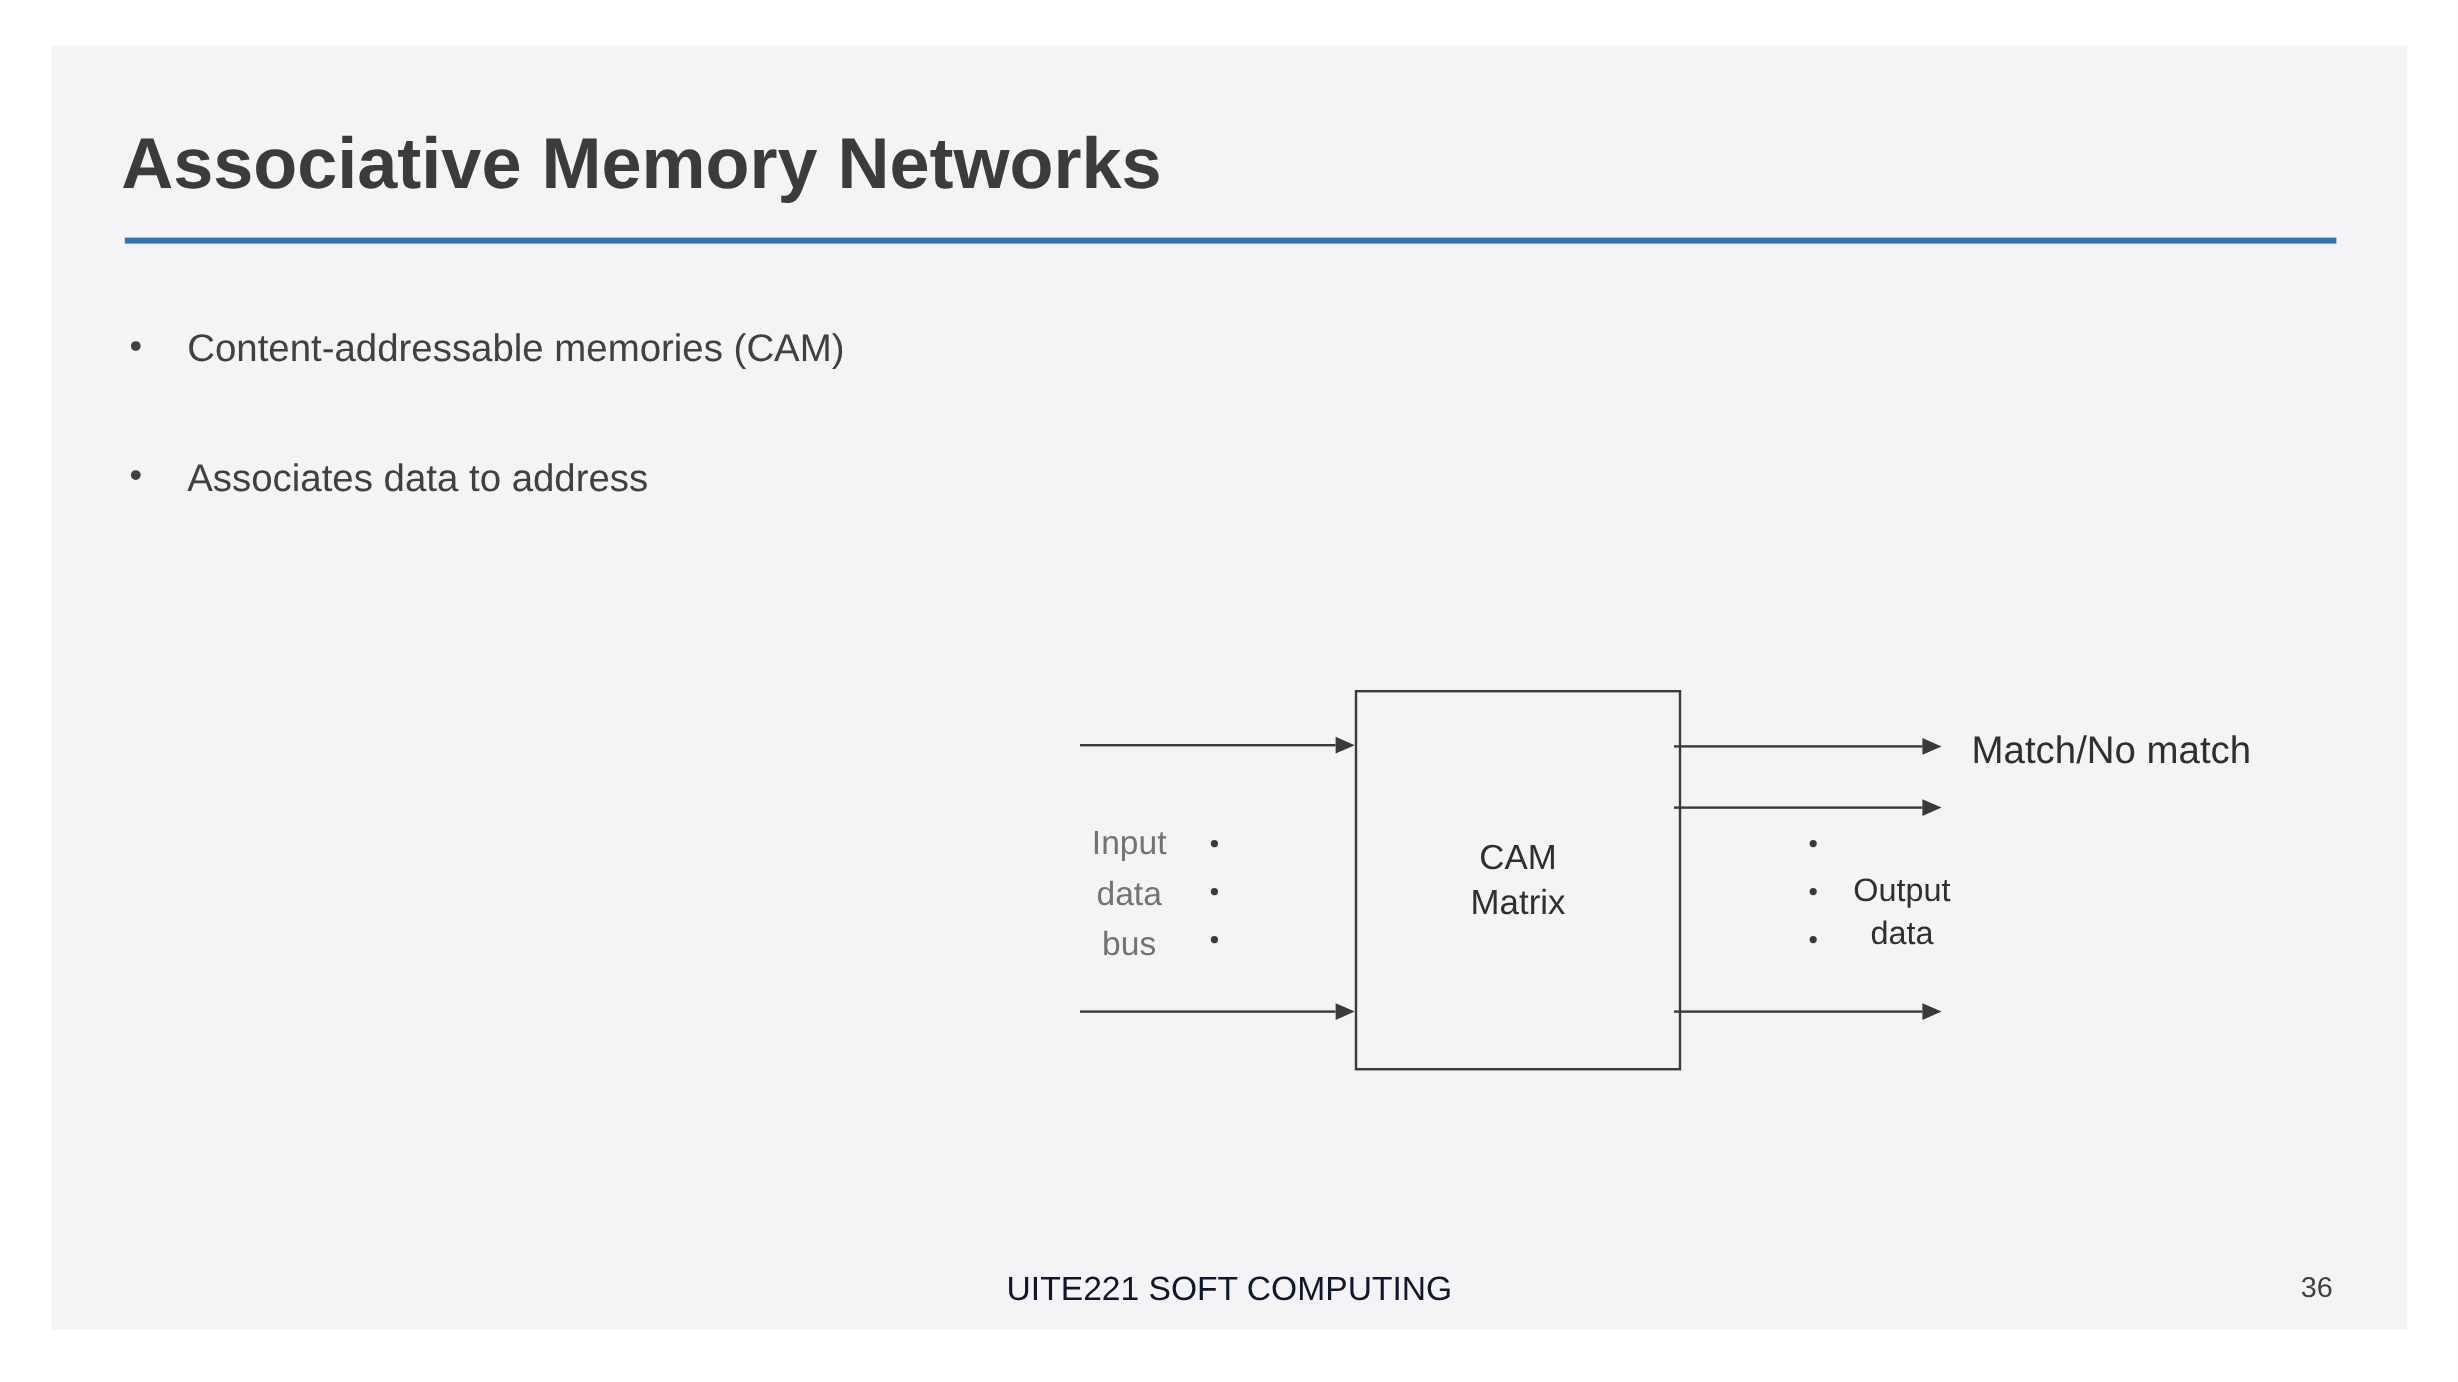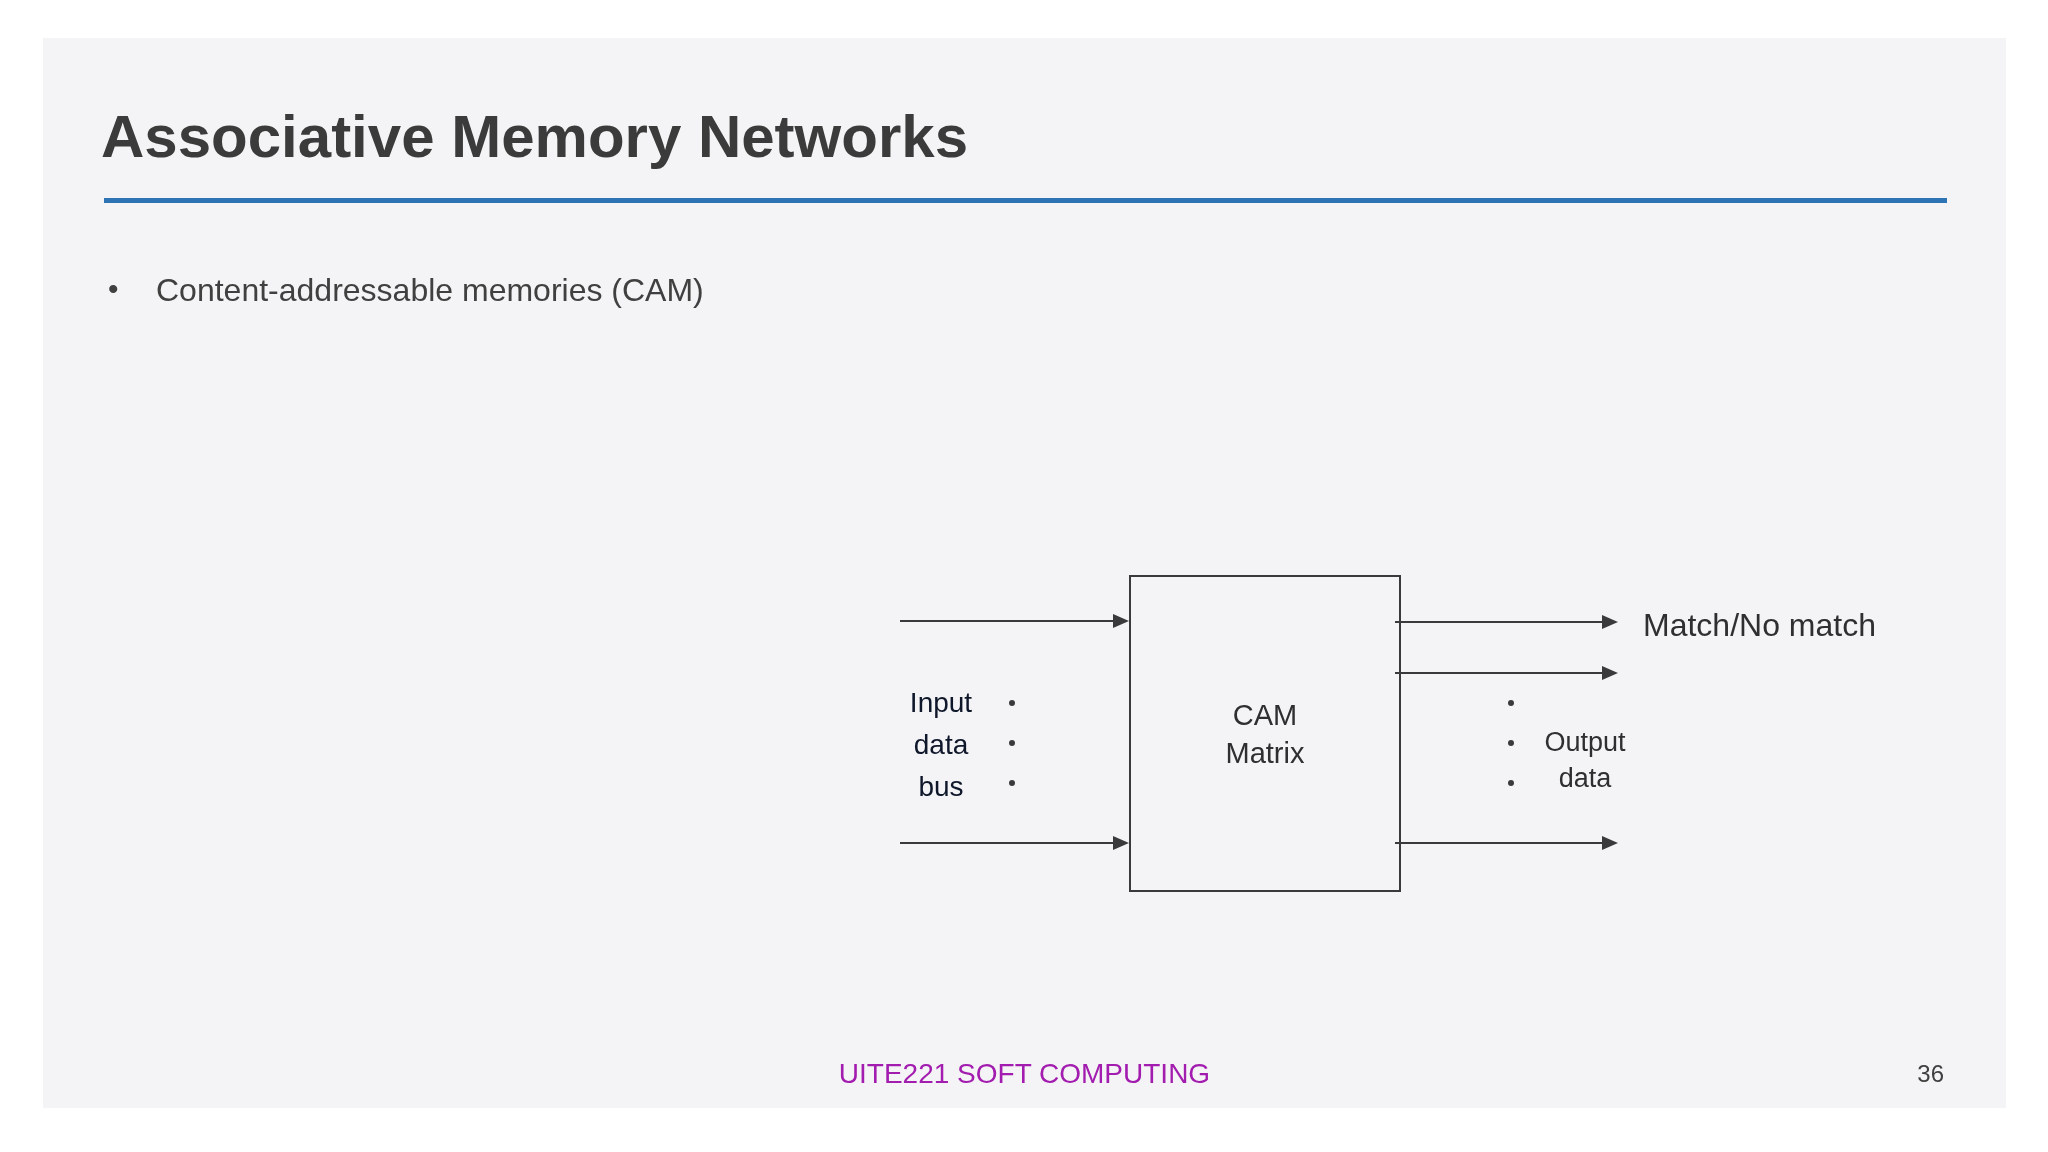--- a/index.html
+++ b/index.html
@@ -81,21 +81,21 @@
     position: absolute;
     width: 0; height: 0;
     border-top: 7px solid transparent;
     border-bottom: 7px solid transparent;
     border-left: 16px solid #3a3a3c;
   }
   .diagram-label {
     position: absolute;
     font-size: 28px;
     line-height: 42px;
-    color: #0f172a;
+    color: #737373;
     text-align: center;
     white-space: pre-line;
   }
   .match-label {
     position: absolute;
     left: 1600px; top: 569px;
     font-size: 32px;
     line-height: 36px;
     color: #2f2f31;
     white-space: nowrap;
@@ -122,40 +122,41 @@
     background: #3a3a3c;
   }
   
   .footer-course {
     position: absolute;
     left: 0; top: 1019px;
     width: 100%;
     text-align: center;
     font-size: 28px;
     line-height: 34px;
-    color: #a21caf;
+    color: #0f172a;
   }
   .footer-page {
     position: absolute;
     right: 62px; top: 1019px;
     font-size: 24px;
     line-height: 34px;
     color: #404040;
   }
 </style>
 </head>
 <body>
 
 <div class="slide">
 
   <h1 class="slide-title">Associative Memory Networks</h1>
   <div class="title-rule"></div>
 
   <ul class="bullet-list">
     <li>Content-addressable memories (CAM)</li>
+    <li>Associates data to address</li>
   </ul>
 
   <div class="arrow-line" style="left:857px; top:582px; width:213px;"></div>
   <div class="arrow-head" style="left:1070px; top:576px;"></div>
   <div class="arrow-line" style="left:857px; top:804px; width:213px;"></div>
   <div class="arrow-head" style="left:1070px; top:798px;"></div>
 
   <div class="diagram-label" style="left:838px; top:644px; width:120px;">Input
 data
 bus</div>

